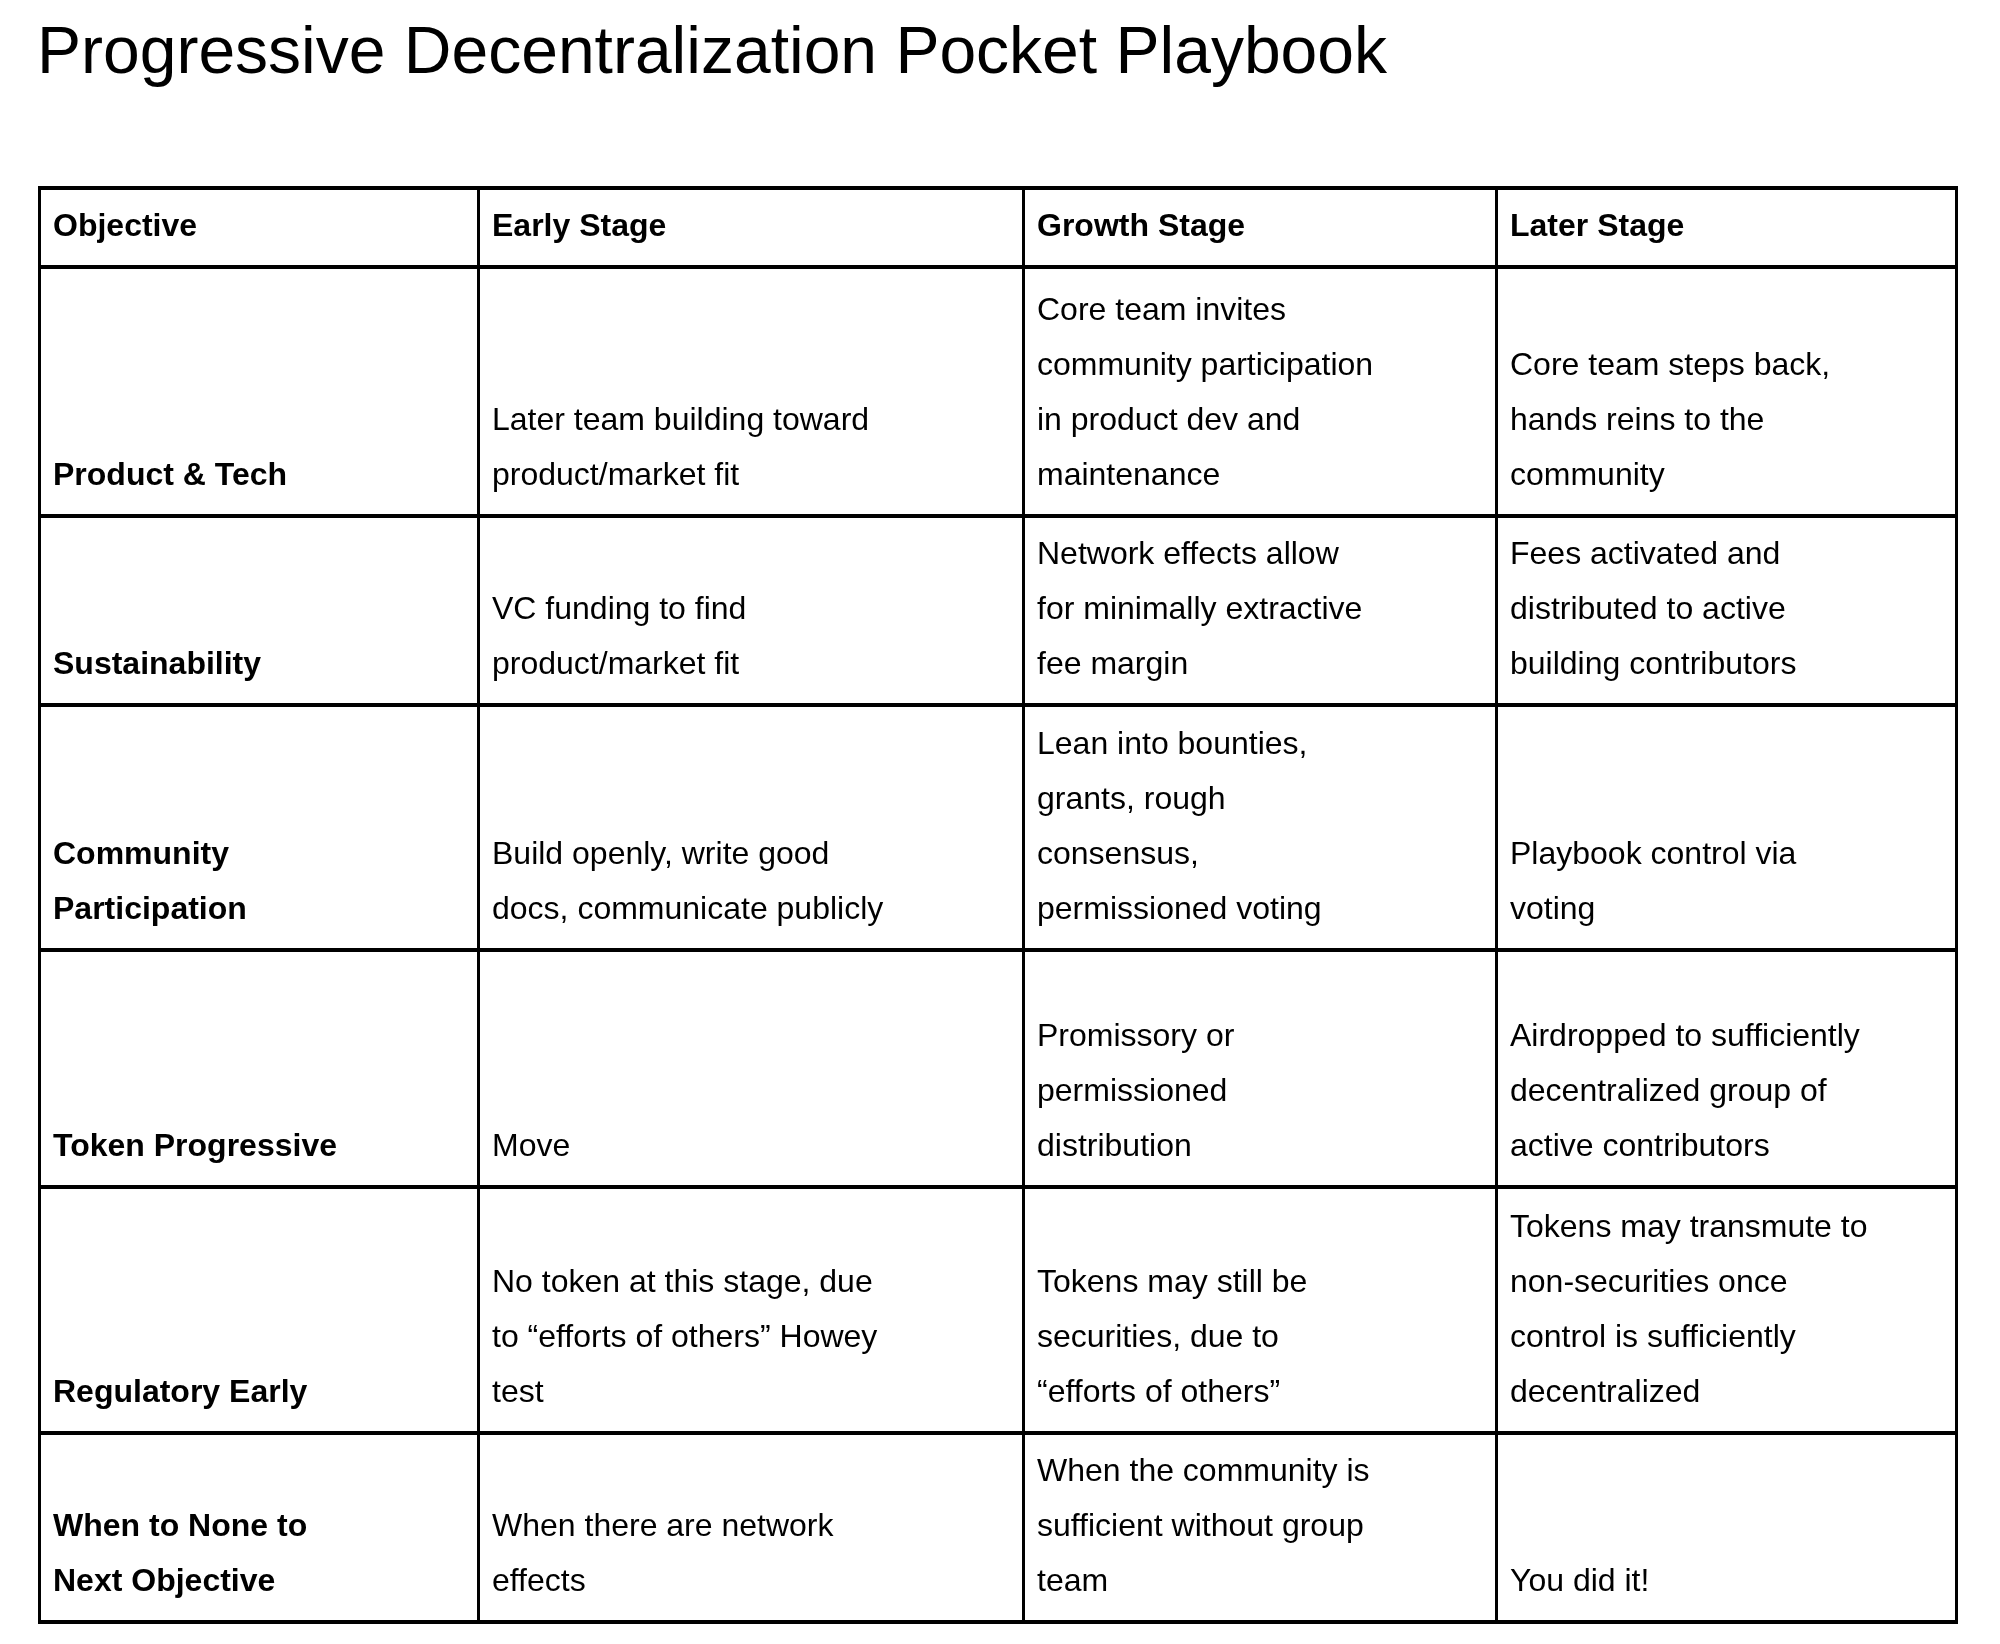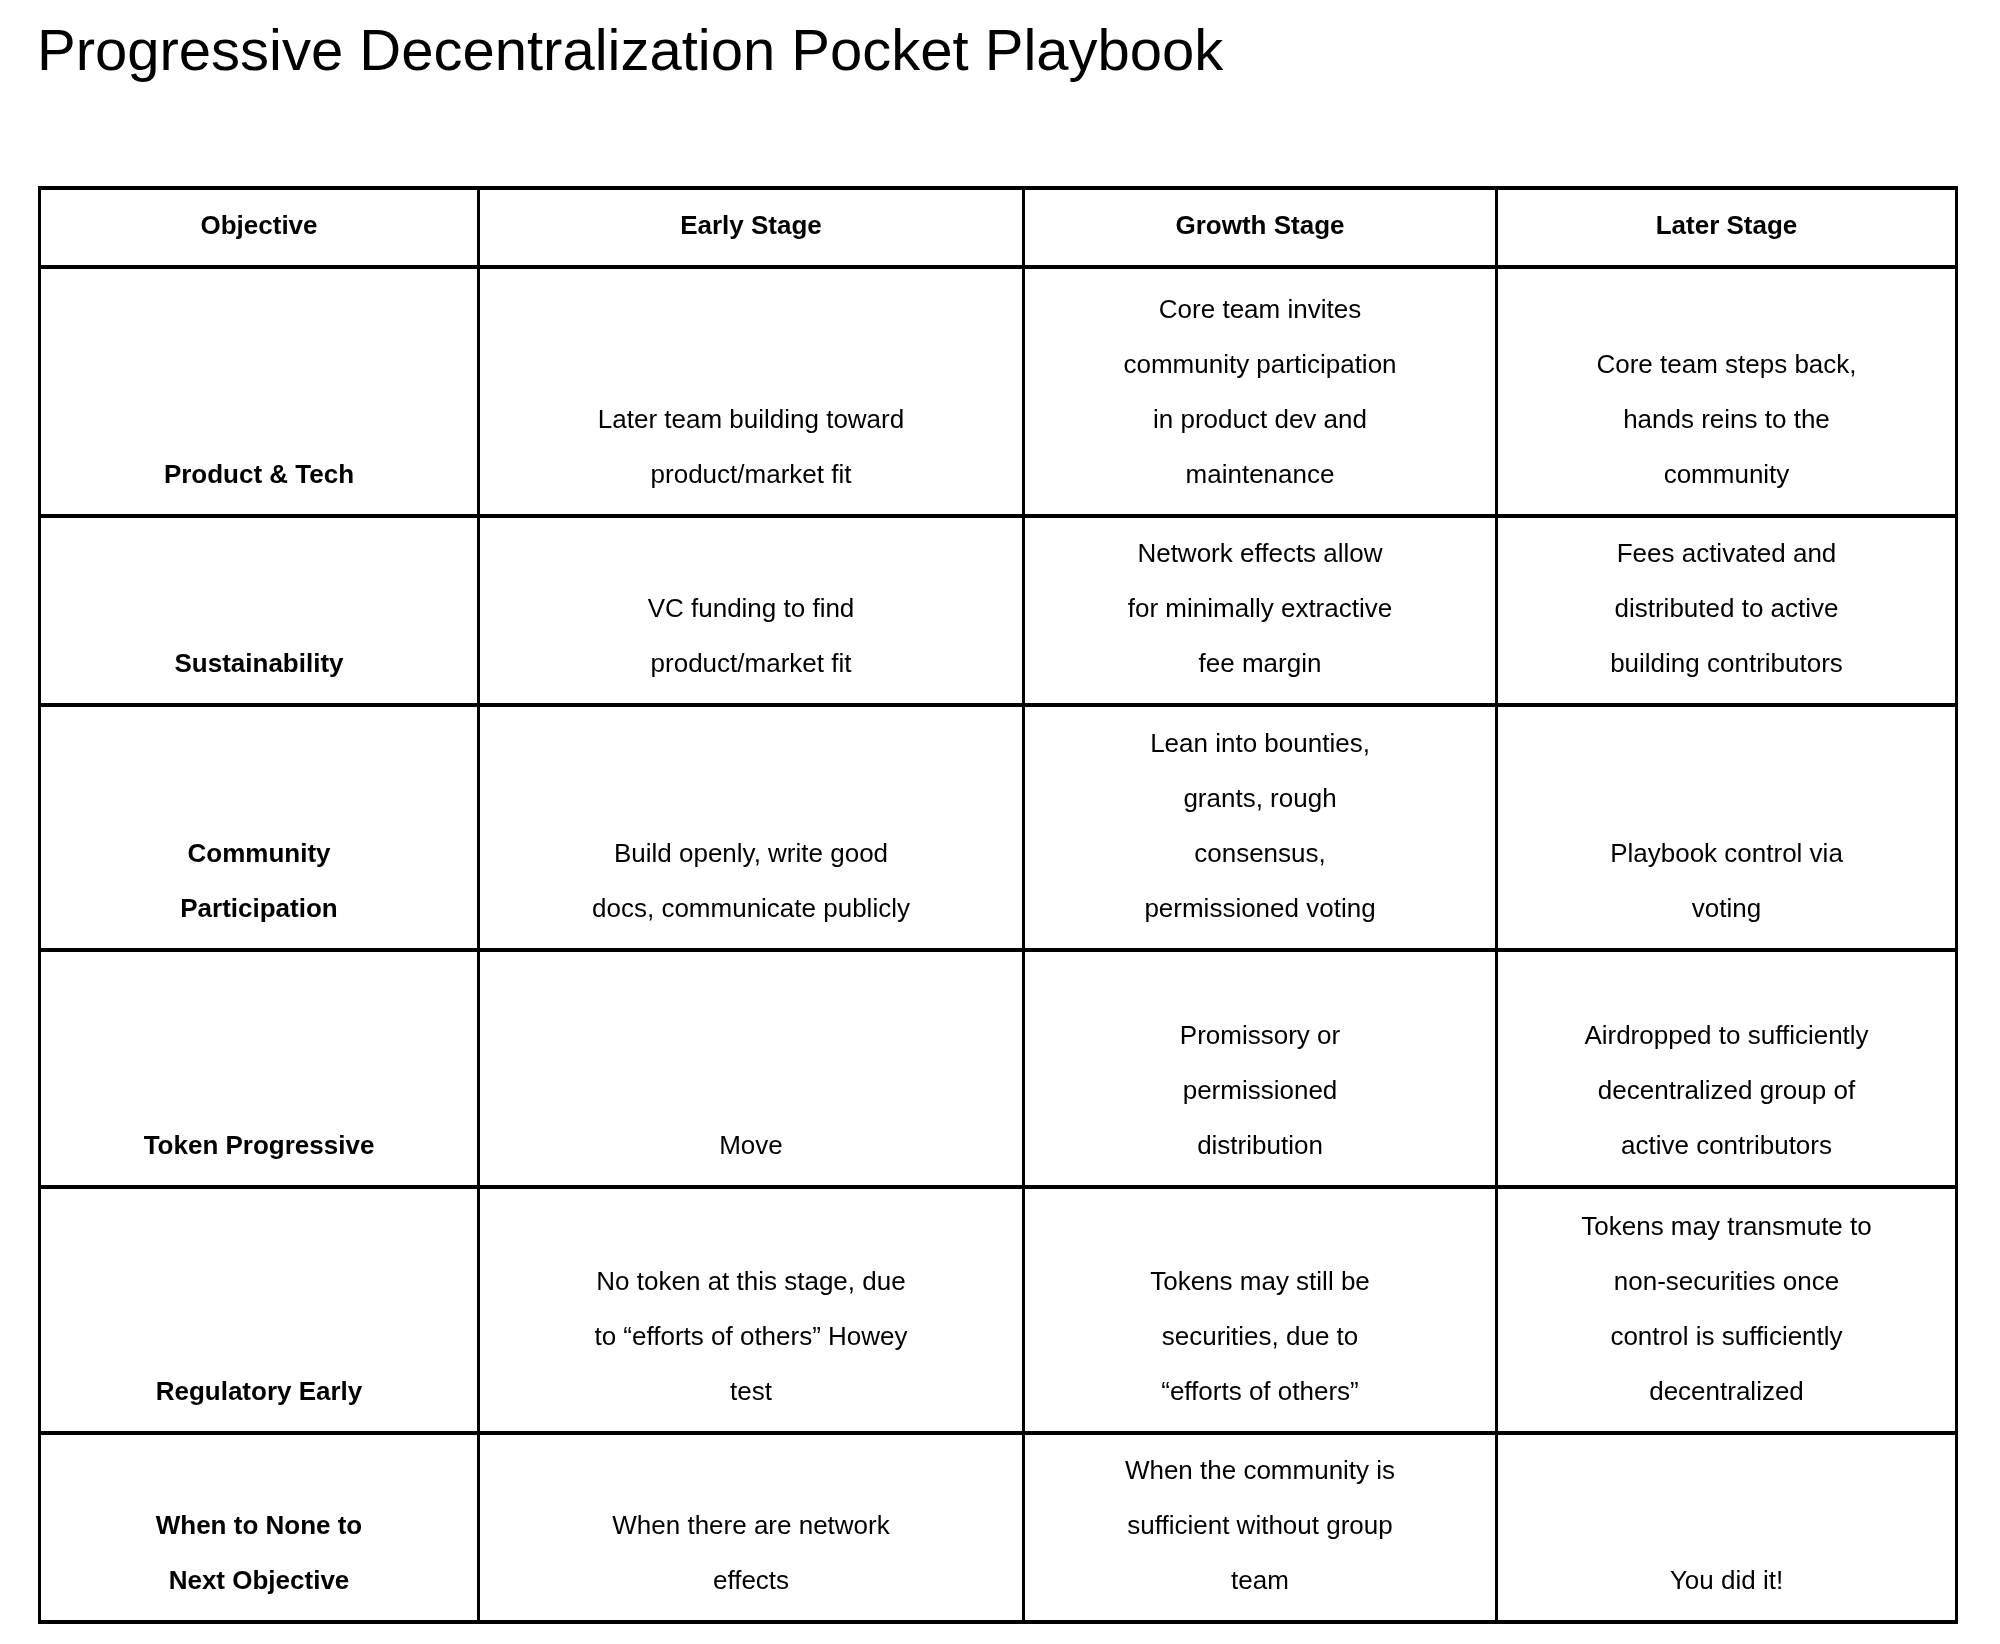--- a/index.html
+++ b/index.html
@@ -13,40 +13,40 @@
   }
   .page {
     position: relative;
     width: 2000px;
     height: 1644px;
     overflow: hidden;
     background: #ffffff;
   }
   h1.doc-title {
     margin: 12px 0 0 37px;
-    font-size: 58px;
+    font-size: 66px;
     line-height: 76px;
     font-weight: normal;
     letter-spacing: 0;
   }
   table.playbook {
     border-collapse: collapse;
     table-layout: fixed;
     width: 1917px;
     margin: 98px 0 0 38px;
   }
   table.playbook th,
   table.playbook td {
     border: 3px solid #000000;
     border-top-width: 4px;
     border-bottom-width: 4px;
     vertical-align: bottom;
-    text-align: center;
+    text-align: left;
     padding: 8px 12px 12px 12px;
-    font-size: 26px;
+    font-size: 32px;
     line-height: 55px;
     white-space: pre-line;
     overflow: hidden;
     font-weight: normal;
   }
   table.playbook th,
   table.playbook td.obj {
     font-weight: bold;
   }
   tr.r-head { height: 77px; }

